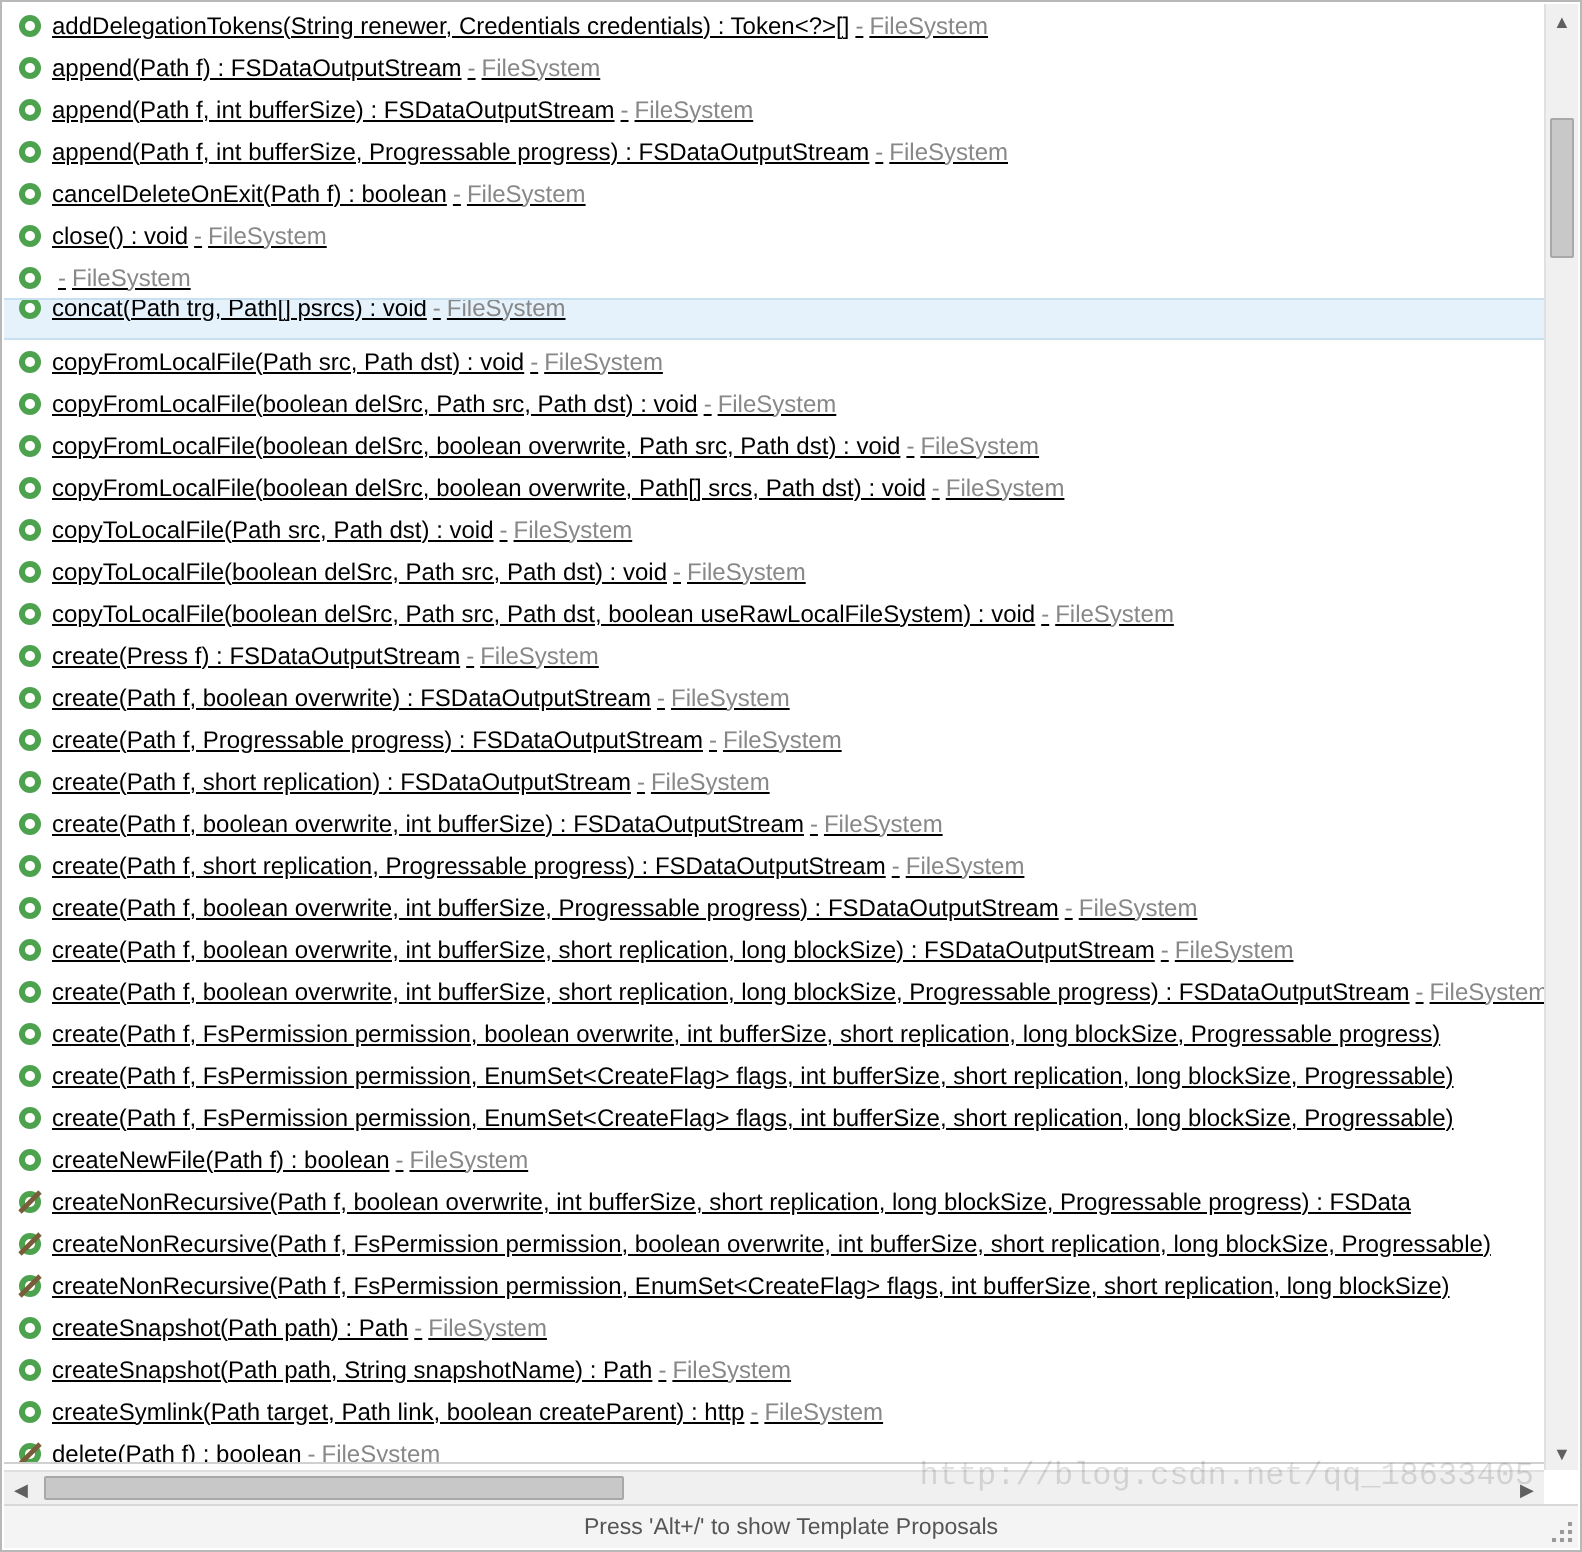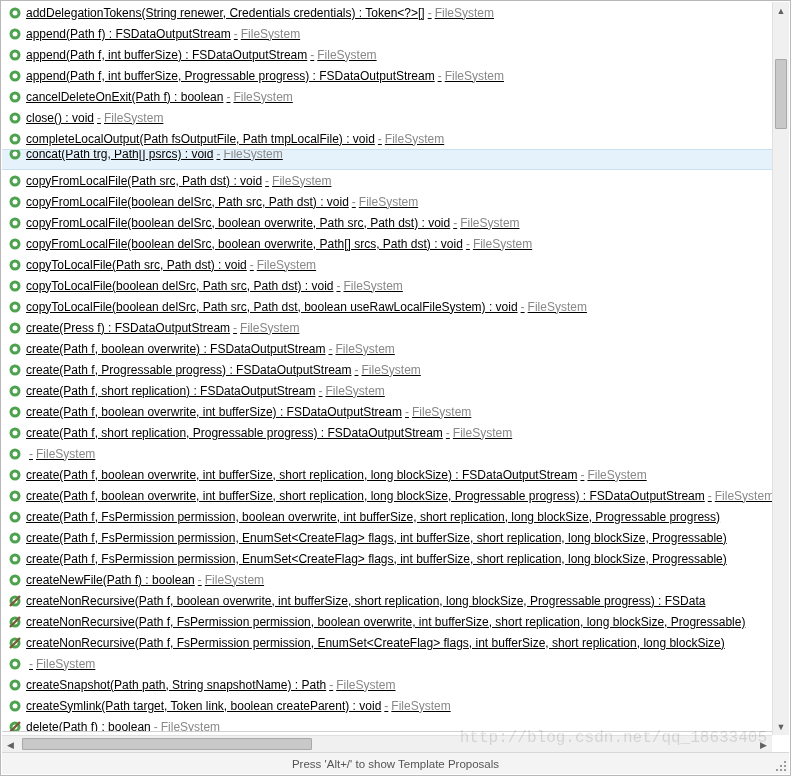--- a/index.html
+++ b/index.html
@@ -189,21 +189,20 @@
       <span class="sep">-</span>
       <span class="cls">FileSystem</span>
     </div>
     <div class="list-item">
       <span class="icon icon-public">
         <svg width="14" height="14">
           <circle cx="7" cy="7" r="5.5" fill="#4da24d"></circle>
           <circle cx="7" cy="7" r="2.5" fill="#fff"></circle>
         </svg>
       </span>
-      <span class="sig">completeLocalOutput(Path fsOutputFile, Path tmpLocalFile) : void</span>
       <span class="sep">-</span>
       <span class="cls">FileSystem</span>
     </div>
     <div class="list-item selected">
       <span class="icon icon-public">
         <svg width="14" height="14">
           <circle cx="7" cy="7" r="5.5" fill="#4da24d"></circle>
           <circle cx="7" cy="7" r="2.5" fill="#fff"></circle>
         </svg>
       </span>
@@ -354,20 +353,21 @@
       <span class="sep">-</span>
       <span class="cls">FileSystem</span>
     </div>
     <div class="list-item">
       <span class="icon icon-public">
         <svg width="14" height="14">
           <circle cx="7" cy="7" r="5.5" fill="#4da24d"></circle>
           <circle cx="7" cy="7" r="2.5" fill="#fff"></circle>
         </svg>
       </span>
+      <span class="sig">create(Path f, boolean overwrite, int bufferSize, Progressable progress) : FSDataOutputStream</span>
       <span class="sep">-</span>
       <span class="cls">FileSystem</span>
     </div>
     <div class="list-item">
       <span class="icon icon-public">
         <svg width="14" height="14">
           <circle cx="7" cy="7" r="5.5" fill="#4da24d"></circle>
           <circle cx="7" cy="7" r="2.5" fill="#fff"></circle>
         </svg>
       </span>
@@ -454,20 +454,21 @@
       </span>
       <span class="sig">createNonRecursive(Path f, FsPermission permission, EnumSet&lt;CreateFlag&gt; flags, int bufferSize, short replication, long blockSize)</span>
     </div>
     <div class="list-item">
       <span class="icon icon-public">
         <svg width="14" height="14">
           <circle cx="7" cy="7" r="5.5" fill="#4da24d"></circle>
           <circle cx="7" cy="7" r="2.5" fill="#fff"></circle>
         </svg>
       </span>
+      <span class="sig">createSnapshot(Path path) : Path</span>
       <span class="sep">-</span>
       <span class="cls">FileSystem</span>
     </div>
     <div class="list-item">
       <span class="icon icon-public">
         <svg width="14" height="14">
           <circle cx="7" cy="7" r="5.5" fill="#4da24d"></circle>
           <circle cx="7" cy="7" r="2.5" fill="#fff"></circle>
         </svg>
       </span>
@@ -475,21 +476,21 @@
       <span class="sep">-</span>
       <span class="cls">FileSystem</span>
     </div>
     <div class="list-item">
       <span class="icon icon-public">
         <svg width="14" height="14">
           <circle cx="7" cy="7" r="5.5" fill="#4da24d"></circle>
           <circle cx="7" cy="7" r="2.5" fill="#fff"></circle>
         </svg>
       </span>
-      <span class="sig">createSymlink(Path target, Token link, boolean createParent) : void</span>
+      <span class="sig">createSymlink(Path target, Path link, boolean createParent) : http</span>
       <span class="sep">-</span>
       <span class="cls">FileSystem</span>
     </div>
     <div class="list-item">
       <span class="icon icon-deprecated">
         <svg width="14" height="14">
           <circle cx="7" cy="7" r="5.5" fill="#4da24d"></circle>
           <circle cx="7" cy="7" r="2.5" fill="#fff"></circle>
           <line x1="2" y1="12" x2="12" y2="2" stroke="#7a5c3a" stroke-width="2.4"></line>
         </svg>

